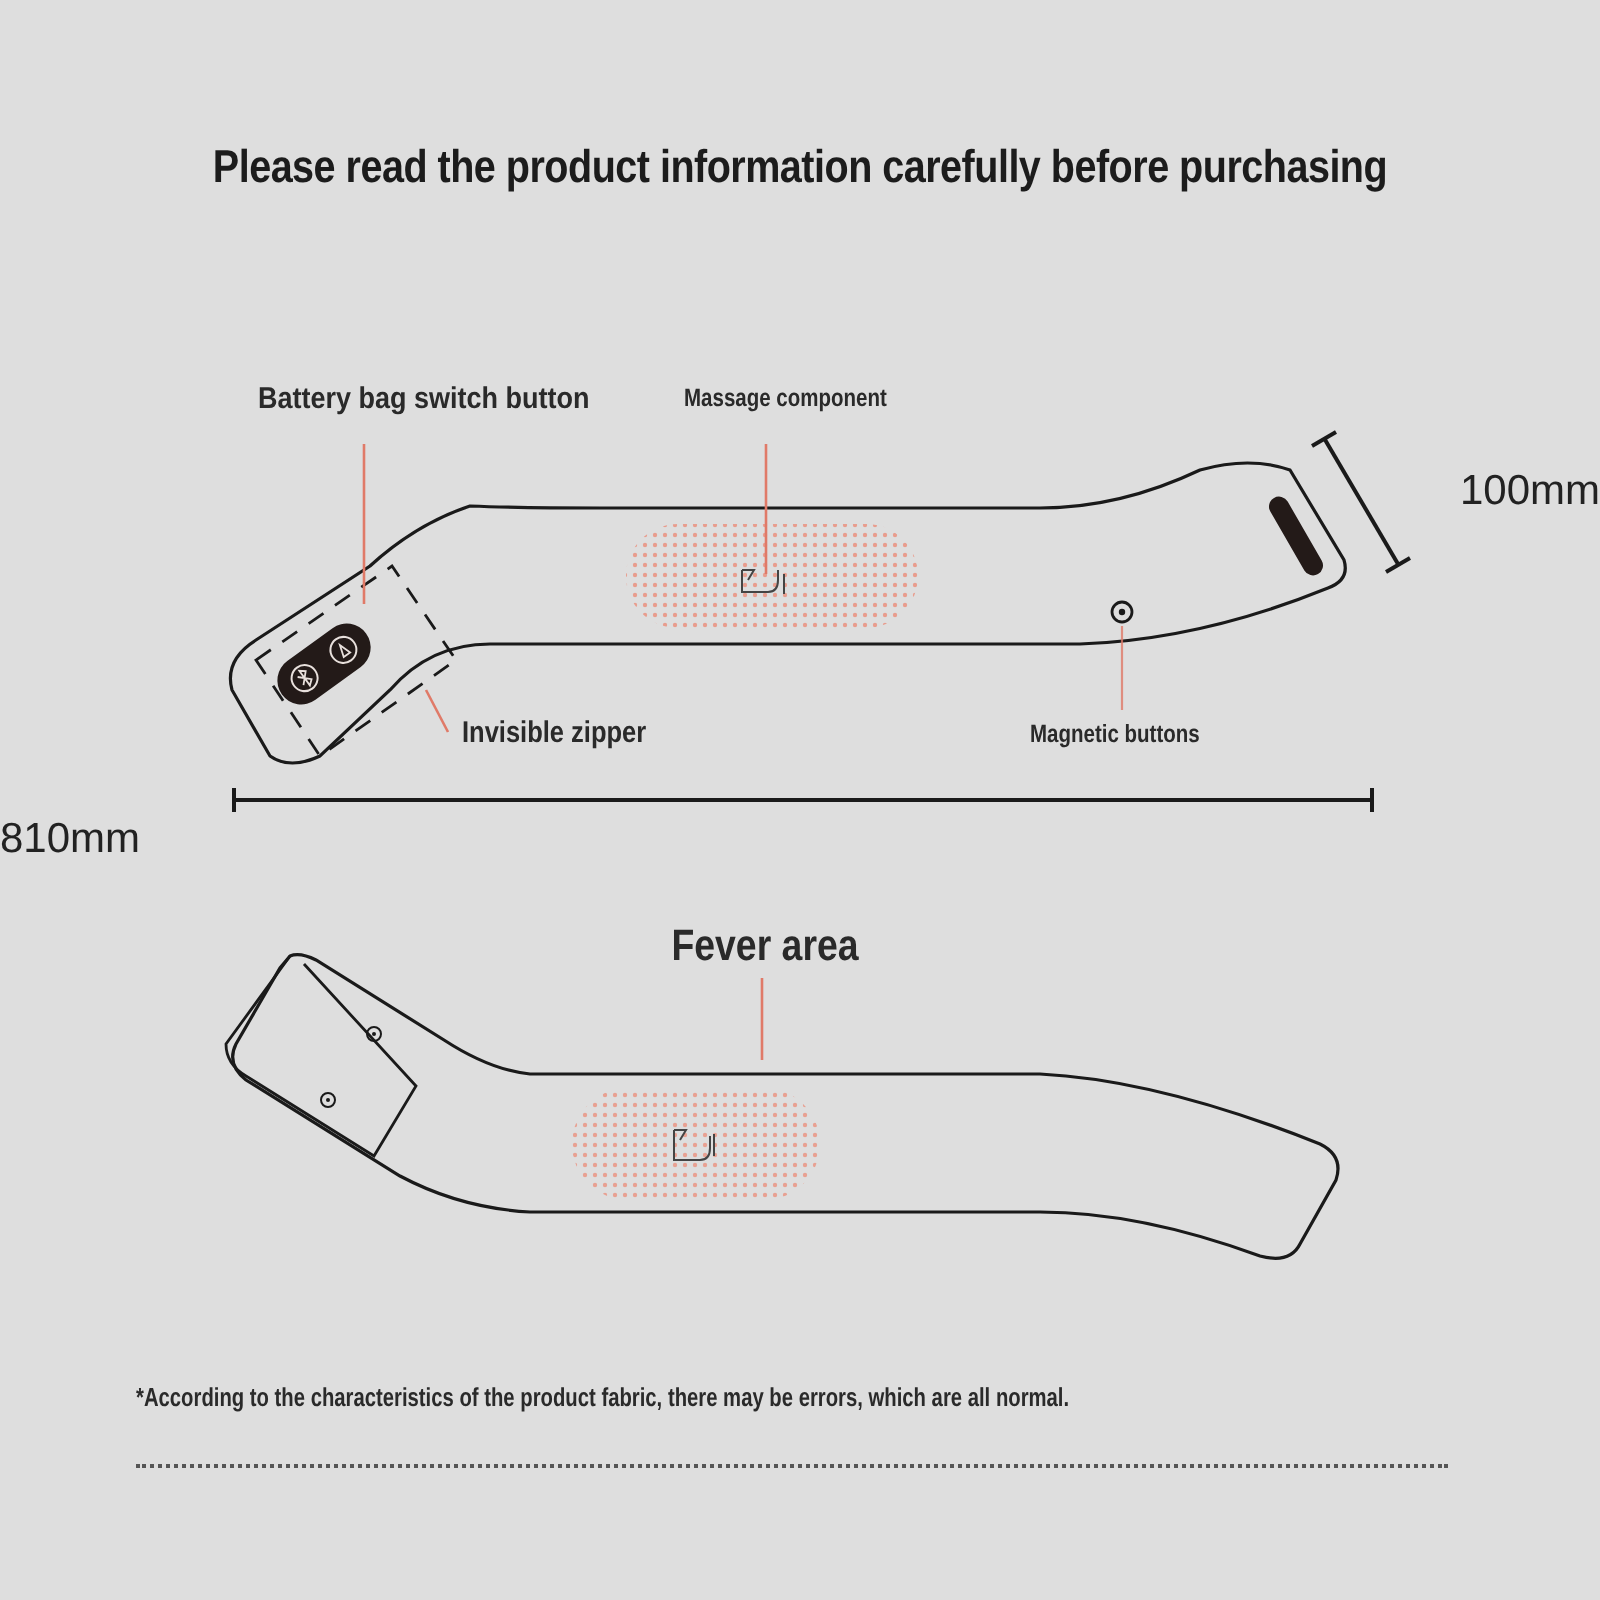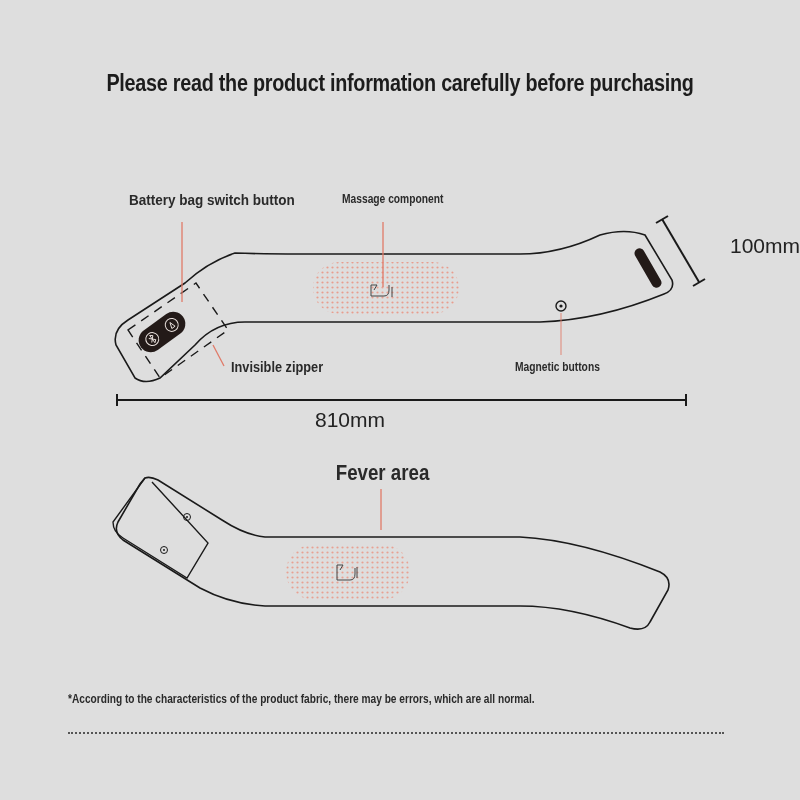--- a/index.html
+++ b/index.html
@@ -8,21 +8,21 @@
   .abs { position:absolute; }
   .title { left:0; width:800px; top:70px; text-align:center; font-size:23px; font-weight:bold;
            letter-spacing:-0.3px; transform:scaleX(0.86); transform-origin:center; color:#1c1c1c; }
   .lbl { font-weight:bold; color:#2a2a2a; white-space:nowrap; transform-origin:left center; }
   .lbl-battery { left:129px; top:191px; font-size:15px; transform:scaleX(0.9); }
   .lbl-massage { left:342px; top:192px; font-size:12.5px; transform:scaleX(0.82); }
   .lbl-zipper { left:231px; top:358px; font-size:15px; transform:scaleX(0.85); }
   .lbl-magnetic { left:515px; top:360px; font-size:12.5px; transform:scaleX(0.82); }
   .dim { font-weight:normal; color:#222; }
   .dim-100 { left:704px; top:234px; font-size:21px;margin-left:26px; }
-  .dim-810 { left:0; width:700px; top:408px; text-align:center; font-size:21px; }
+  .dim-810 { left:0; width:700px; top:408px; font-size:21px; }
   .lbl-fever { left:0; width:765px; top:460px; text-align:center; font-size:22px; font-weight:bold;
                transform:scaleX(0.85); transform-origin:center; color:#2a2a2a; }
   .note { left:68px; top:691px; font-size:13px; font-weight:bold; color:#2a2a2a; white-space:nowrap;
           transform:scaleX(0.78); transform-origin:left center; }
   .divider { left:68px; top:732px; width:656px; height:0; border-top:2px dotted #555; }
   svg.canvas { position:absolute; left:0; top:0; }
 </style>
 </head>
 <body>
 

